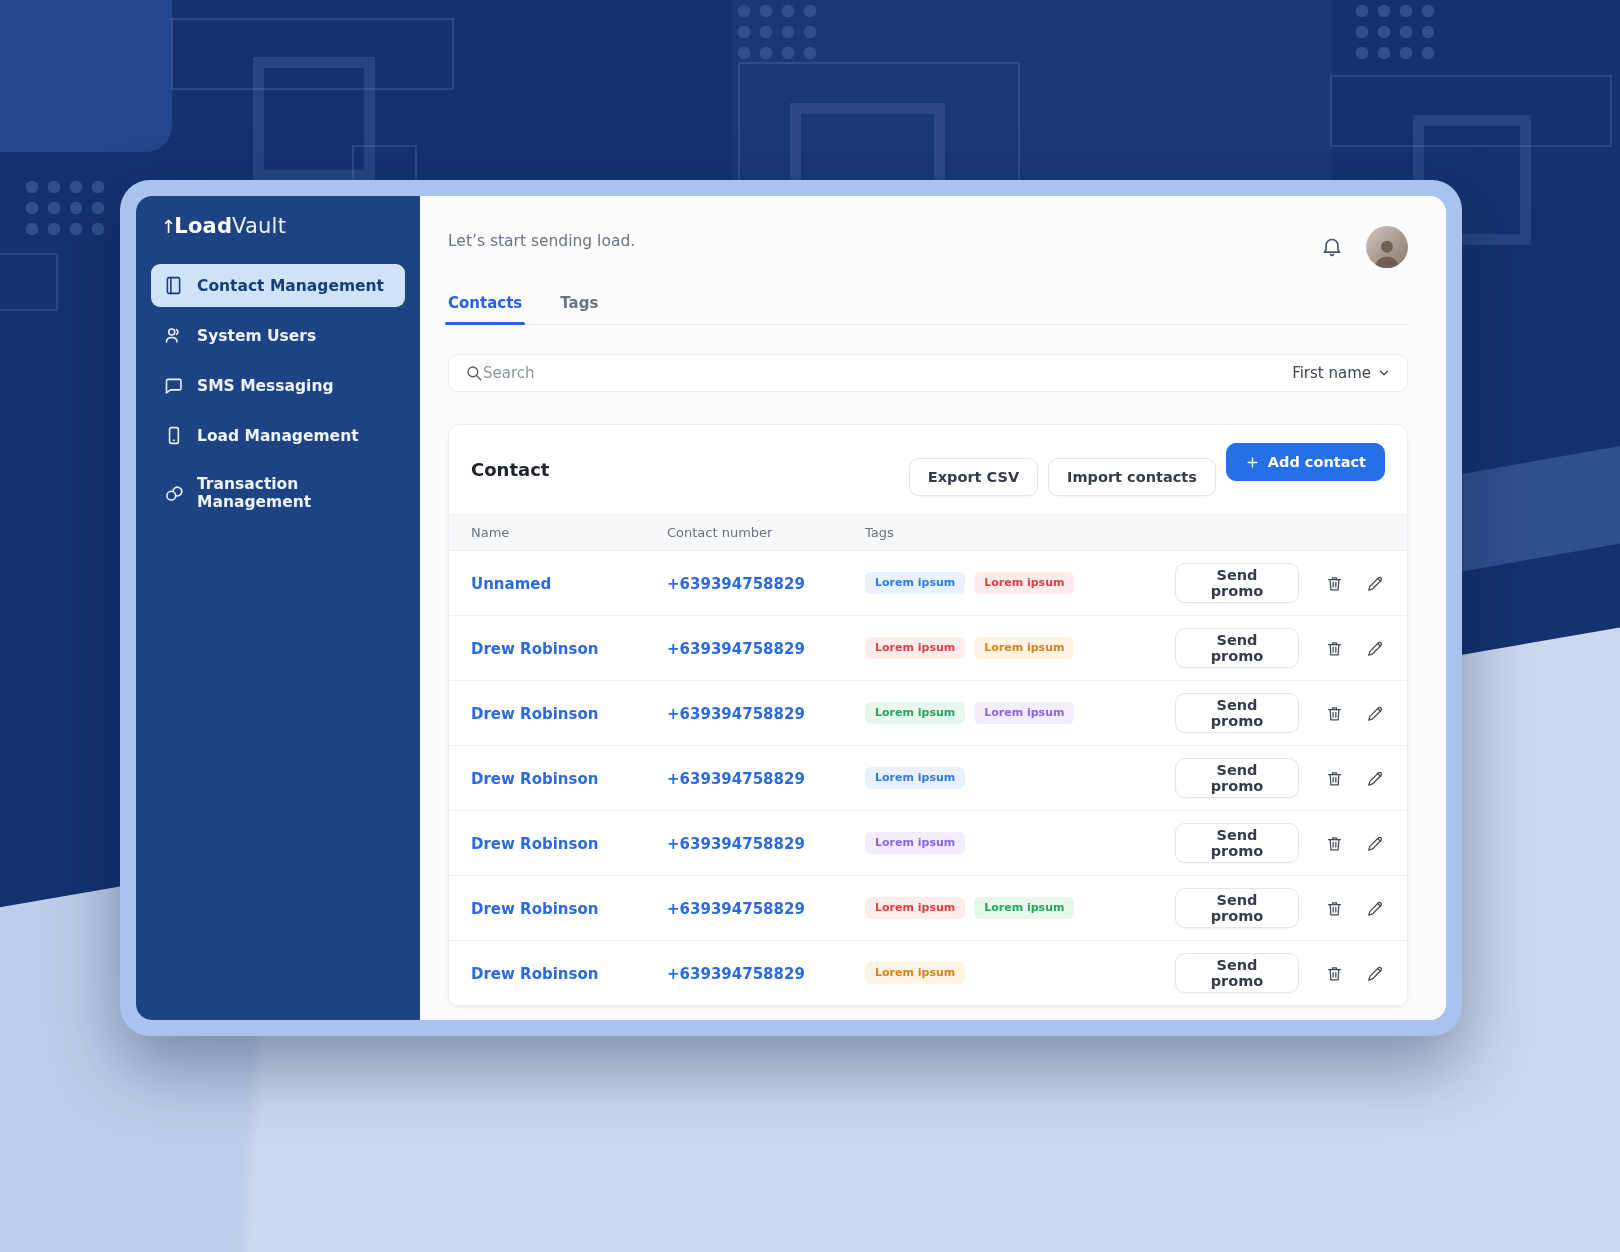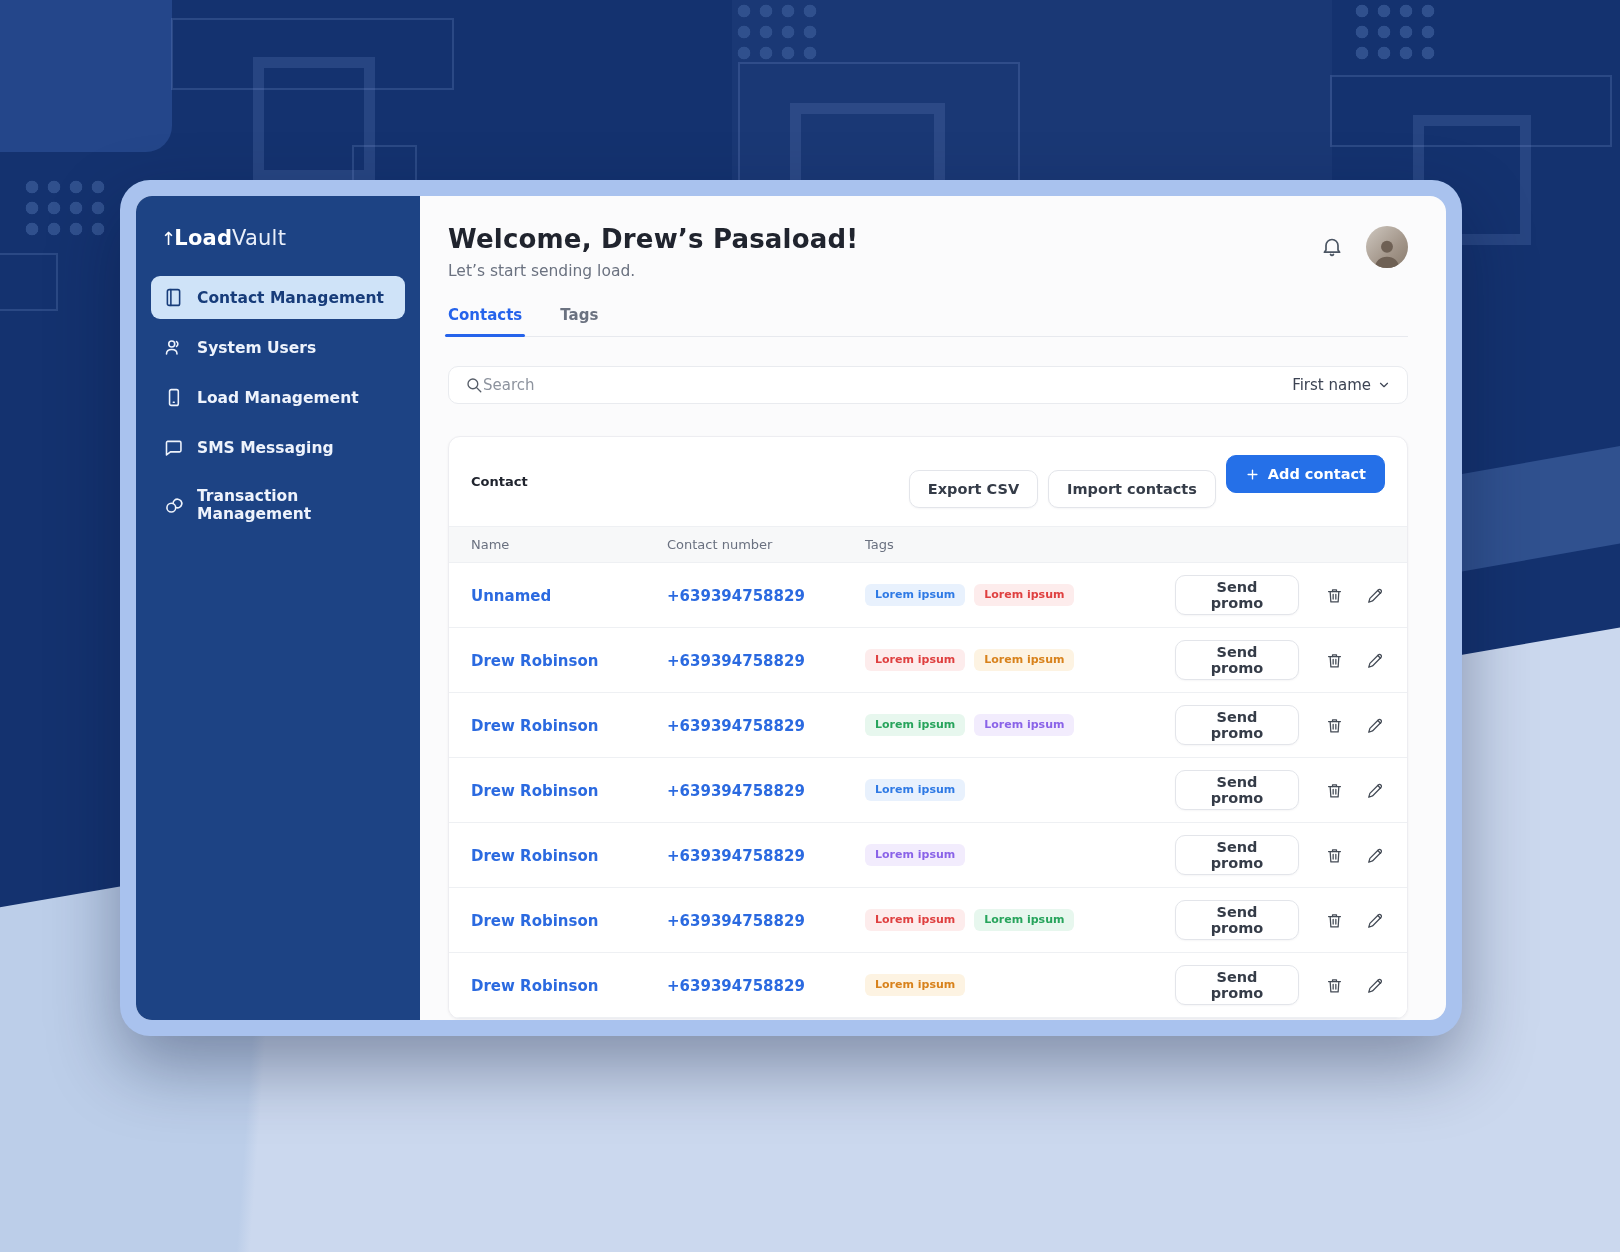--- a/index.html
+++ b/index.html
@@ -27,21 +27,21 @@
     background:linear-gradient(104deg,#bccee9 0%,#bccee9 17%,#cbd8ee 17.6%,#cbd8ee 100%); }
 
   
   .window { position:absolute; left:120px; top:180px; width:1342px; height:856px;
     background:#a9c2ee; border-radius:30px; padding:16px;
     box-shadow:0 30px 70px rgba(8,20,55,0.38); }
   .app { width:100%; height:100%; border-radius:16px; overflow:hidden;
     display:flex; background:#fbfbfc; }
 
   
-  .sidebar { width:284px; flex:0 0 284px; background:#1d4384; padding:26px 15px 0 15px; }
+  .sidebar { width:284px; flex:0 0 284px; background:#1d4384; padding:14px 15px 0 15px; }
   .logo { color:#ffffff; font-size:21px; margin:4px 0 26px 10px; letter-spacing:0.2px; }
   .logo .arrow { font-size:18px; margin-right:-2px; }
   .logo .bold { font-weight:700; }
   .logo .light { font-weight:400; color:#e9effa; }
   .nav-item { display:flex; align-items:center; gap:13px; padding:11px 12px;
     border-radius:9px; color:#eef3fc; font-size:15.5px; font-weight:600;
     margin-bottom:7px; cursor:pointer; }
   .nav-item svg { width:21px; height:21px; stroke:currentColor; fill:none;
     stroke-width:1.8; stroke-linecap:round; stroke-linejoin:round; flex:0 0 21px; }
   .nav-item.active { background:#cfe3f8; color:#173c7a; font-weight:700; }
@@ -76,21 +76,21 @@
   .sort-control { display:flex; align-items:center; gap:6px; cursor:pointer;
     font-size:15px; color:#3c4353; }
   .sort-control svg { width:14px; height:14px; stroke:#3c4353; fill:none; stroke-width:2;
     stroke-linecap:round; stroke-linejoin:round; }
 
   
   .card { margin-top:32px; background:#ffffff; border:1px solid #ededf1;
     border-radius:12px; box-shadow:0 1px 3px rgba(16,24,40,0.05); overflow:hidden; }
   .card-head { display:flex; align-items:center; justify-content:space-between;
     padding:18px 22px; }
-  .card-title { font-size:13px; font-weight:700; color:#20242e; }
+  .card-title { font-size:18px; font-weight:700; color:#20242e; }
   .card-buttons { display:flex; gap:10px; }
   .btn { height:38px; border-radius:10px; font-size:14.5px; font-weight:600;
     display:inline-flex; align-items:center; gap:8px; padding:0 18px; cursor:pointer;
     font-family:inherit; }
   .btn-outline { background:#ffffff; border:1px solid #e3e5ea; color:#353c48;
     box-shadow:0 1px 2px rgba(16,24,40,0.04);margin-top:15px; }
   .btn-primary { background:#2570e8; border:1px solid #2570e8; color:#ffffff; }
   .btn-primary svg { width:15px; height:15px; stroke:#fff; stroke-width:2.2;
     stroke-linecap:round; fill:none; }
 
@@ -155,46 +155,45 @@
         <svg viewBox="0 0 24 24">
           <circle cx="10" cy="8" r="3.4"></circle>
             <path d="M4 19.5c0-3.2 2.6-5.2 6-5.2s6 2 6 5.2"></path>
             <path d="M15.5 5.2a3.4 3.4 0 0 1 0 5.6"></path>
         </svg>
         <span>System Users</span>
       </div>
 
       <div class="nav-item">
         <svg viewBox="0 0 24 24">
+          <path d="M5 5h14a1.5 1.5 0 0 1 1.5 1.5v9A1.5 1.5 0 0 1 19 17H8.5L4 20.5V6.5A1.5 1.5 0 0 1 5 5z"></path>
+        </svg>
+        <span>SMS Messaging</span>
+      </div>
+
+      <div class="nav-item">
+        <svg viewBox="0 0 24 24">
           <rect x="7.5" y="3" width="10" height="18" rx="2"></rect>
             <path d="M11.8 17.5h1"></path>
         </svg>
         <span>Load Management</span>
-      </div>
-
-      <div class="nav-item">
-        <svg viewBox="0 0 24 24">
-          <path d="M5 5h14a1.5 1.5 0 0 1 1.5 1.5v9A1.5 1.5 0 0 1 19 17H8.5L4 20.5V6.5A1.5 1.5 0 0 1 5 5z"></path>
-        </svg>
-        <span>SMS Messaging</span>
       </div>
 
       <div class="nav-item">
         <svg viewBox="0 0 24 24">
           <circle cx="9.5" cy="14.5" r="5"></circle>
             <path d="M11.5 9.8a5 5 0 1 1 3.2 4.6"></path>
         </svg>
         <span>Transaction Management</span>
       </div>
     </aside>
 
     <main class="main">
       <div class="topbar">
         <div>
-          <div class="page-title">Welcome, Drew’s Pasaload!</div>
           <div class="page-subtitle">Let’s start sending load.</div>
         </div>
         <div class="top-actions">
           <svg class="bell" viewBox="0 0 24 24">
             <path d="M18 15v-4.5a6 6 0 1 0-12 0V15l-1.6 2.2h15.2z"></path>
               <path d="M10.6 19.5a1.6 1.6 0 0 0 2.8 0"></path>
           </svg>
           <div class="avatar">
             <svg viewBox="0 0 24 24">
               <circle cx="12" cy="9" r="4.2"></circle>

